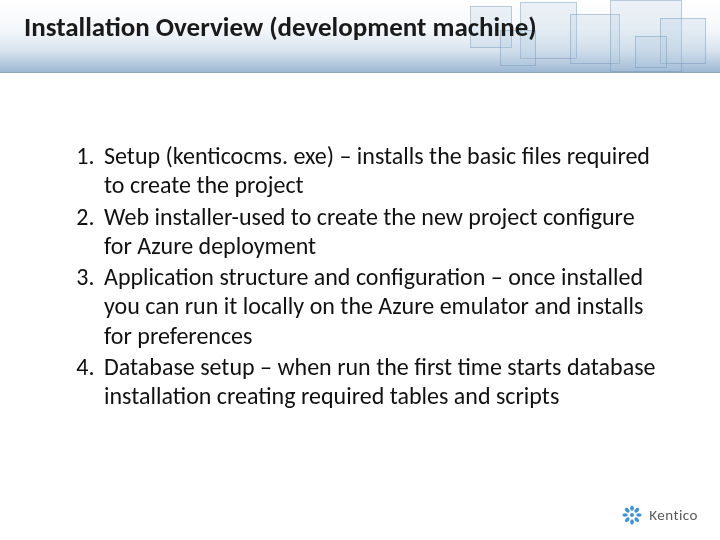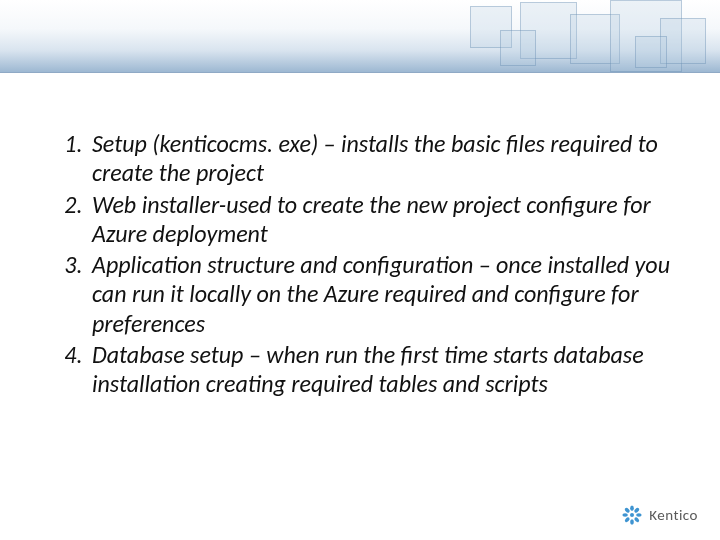--- a/index.html
+++ b/index.html
@@ -50,26 +50,25 @@
     color: #1a1a1a;
     letter-spacing: 0px;
   }
 
   
   .body {
     padding: 52px 44px 0 44px;
   }
 
   ol.steps {
-    margin: 4px;
+    margin: 16px;
     padding-left: 40px;
     font-size: 24px;
     line-height: 1.22;
     color: #111;
-    font-style: italic;
   }
   ol.steps li {
     margin-bottom: 2px;
     padding-left: 4px;
   }
 
   
   .footer-logo {
     position: absolute;
     right: 22px;
@@ -92,27 +91,28 @@
 <div class="header">
   <div class="header-deco">
     <div class="sq" style="left:10px; top:6px;  width:40px; height:40px;"></div>
     <div class="sq" style="left:60px; top:2px;  width:55px; height:55px;"></div>
     <div class="sq" style="left:110px;top:14px; width:48px; height:48px;"></div>
     <div class="sq" style="left:150px;top:0px;  width:70px; height:70px;"></div>
     <div class="sq" style="left:200px;top:18px; width:44px; height:44px;"></div>
     <div class="sq" style="left:40px; top:30px; width:34px; height:34px;"></div>
     <div class="sq" style="left:175px;top:36px; width:30px; height:30px;"></div>
   </div>
+  <div class="slide-title">Installation Overview (development machine)</div>
 </div>
 
 <div class="body">
   <ol class="steps">
     <li>Setup (kenticocms. exe) – installs the basic files required to create the project</li>
     <li>Web installer-used to create the new project configure for Azure deployment</li>
-    <li>Application structure and configuration – once installed you can run it locally on the Azure required and configure for preferences</li>
+    <li>Application structure and configuration – once installed you can run it locally on the Azure emulator and installs for preferences</li>
     <li>Database setup – when run the first time starts database installation creating required tables and scripts</li>
   </ol>
 </div>
 
 <div class="footer-logo">
   <span class="logo-mark">
     <svg width="22" height="22" viewBox="0 0 24 24">
       <g fill="#3f94d1">
         <circle cx="12" cy="12" r="2.2"></circle>
         <ellipse cx="12" cy="4.5" rx="2" ry="3" transform="rotate(0 12 4.5)"></ellipse>

